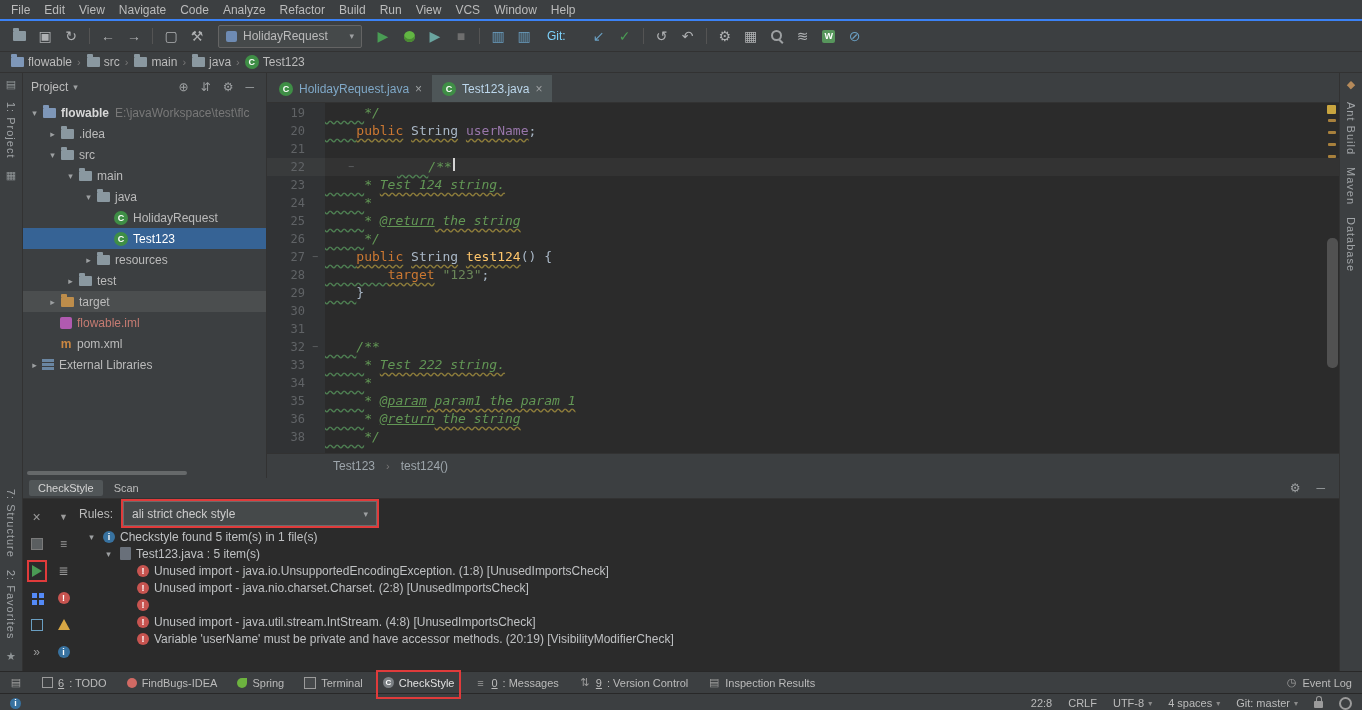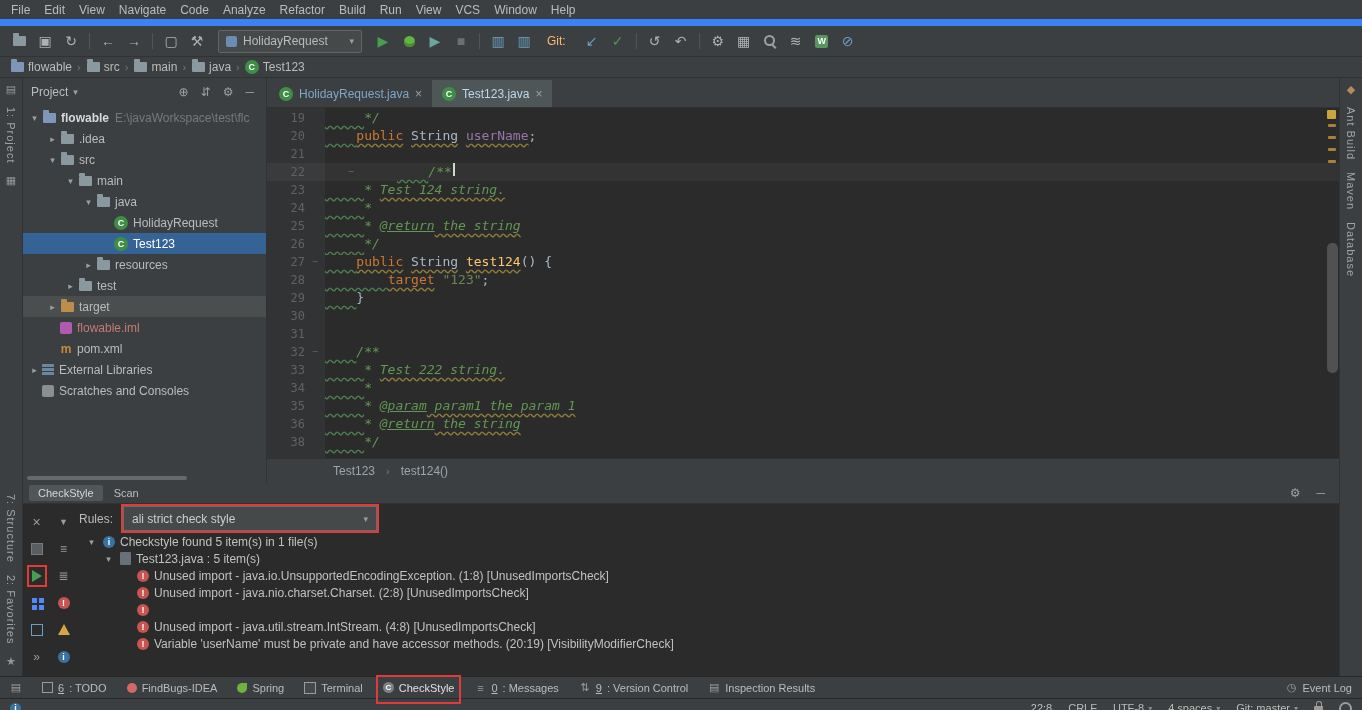--- a/index.html
+++ b/index.html
@@ -1,27 +1,27 @@
 <!DOCTYPE html>
 <html><head>
 <meta charset="utf-8">
 <style>
   html,body{margin:0;padding:0;background:#2b2b2b;}
   .app{width:1362px;height:710px;background:#3c3f41;color:#bbbbbb;font-family:"Liberation Sans",sans-serif;font-size:12px;overflow:hidden;position:relative;}
 
   
-  .menubar{height:19px;display:flex;align-items:center;padding-left:4px;border-bottom:7px solid #3b82f6;}
+  .menubar{height:19px;display:flex;align-items:center;padding-left:4px;border-bottom:2px solid #3b82f6;}
   .menu-item{padding:1px 7px;color:#bbbbbb;}
 
   
   .toolbar{height:30px;display:flex;align-items:center;padding:0 6px;border-bottom:1px solid #323232;}
   .tb-ic{width:26px;height:24px;display:flex;align-items:center;justify-content:center;font-size:14px;color:#afb1b3;flex:none;}
   .tb-sep{width:1px;height:16px;background:#545454;margin:0 5px;flex:none;}
   .green{color:#499c54;} .teal{color:#6aa5a0;} .blue{color:#6a9fc2;} .dim{color:#6e6e6e;}
-  .git-label{margin:0 13px 0 10px;color:#fdba74;}
+  .git-label{margin:0 20px 0 10px;color:#7dd3fc;}
   .run-combo{display:flex;align-items:center;gap:6px;height:21px;background:#45494a;border:1px solid #646464;border-radius:2px;padding:0 7px;margin:0 8px;width:128px;flex:none;}
   .cfg-ic{width:11px;height:11px;background:#6e8bb3;border-radius:2px;flex:none;}
   .combo-caret{margin-left:auto;color:#9da0a2;font-size:9px;}
   .ic-bug{width:11px;height:11px;border-radius:50%;background:#62b543;box-shadow:inset 0 -3px 0 #4a8a33;}
   .ic-search{position:relative;width:14px;height:14px;}
   .ic-search::before{content:'';position:absolute;left:1px;top:1px;width:7px;height:7px;border:2px solid #9da0a2;border-radius:50%;}
   .ic-search::after{content:'';position:absolute;left:10px;top:10px;width:5px;height:2px;background:#9da0a2;transform:rotate(45deg);transform-origin:0 0;}
   .ic-greensq{width:13px;height:13px;background:#57965c;border-radius:2px;color:#fff;font-size:9px;font-weight:bold;display:flex;align-items:center;justify-content:center;}
 
   
@@ -320,25 +320,20 @@
               </div>
               <div class="tree-row" style="padding-left: 22px;">
                 <span class="tree-arrow"></span>
                 <span class="ic ic-mvn">m</span>
                 <span class="tree-label">pom.xml</span>
               </div>
               <div class="tree-row" style="padding-left: 4px;">
                 <span class="tree-arrow">▸</span>
                 <span class="ic ic-lib"></span>
                 <span class="tree-label">External Libraries</span>
-              </div>
-              <div class="tree-row" style="padding-left: 4px;">
-                <span class="tree-arrow"></span>
-                <span class="ic ic-scratch"></span>
-                <span class="tree-label">Scratches and Consoles</span>
               </div>
             </div>
           <div class="pp-hscroll"></div>
         </div>
 
         <div class="editor-area">
           <div class="tabs">
             <div class="tab">
               <span class="ic ic-class">C</span>
               <span>HolidayRequest.java</span>

